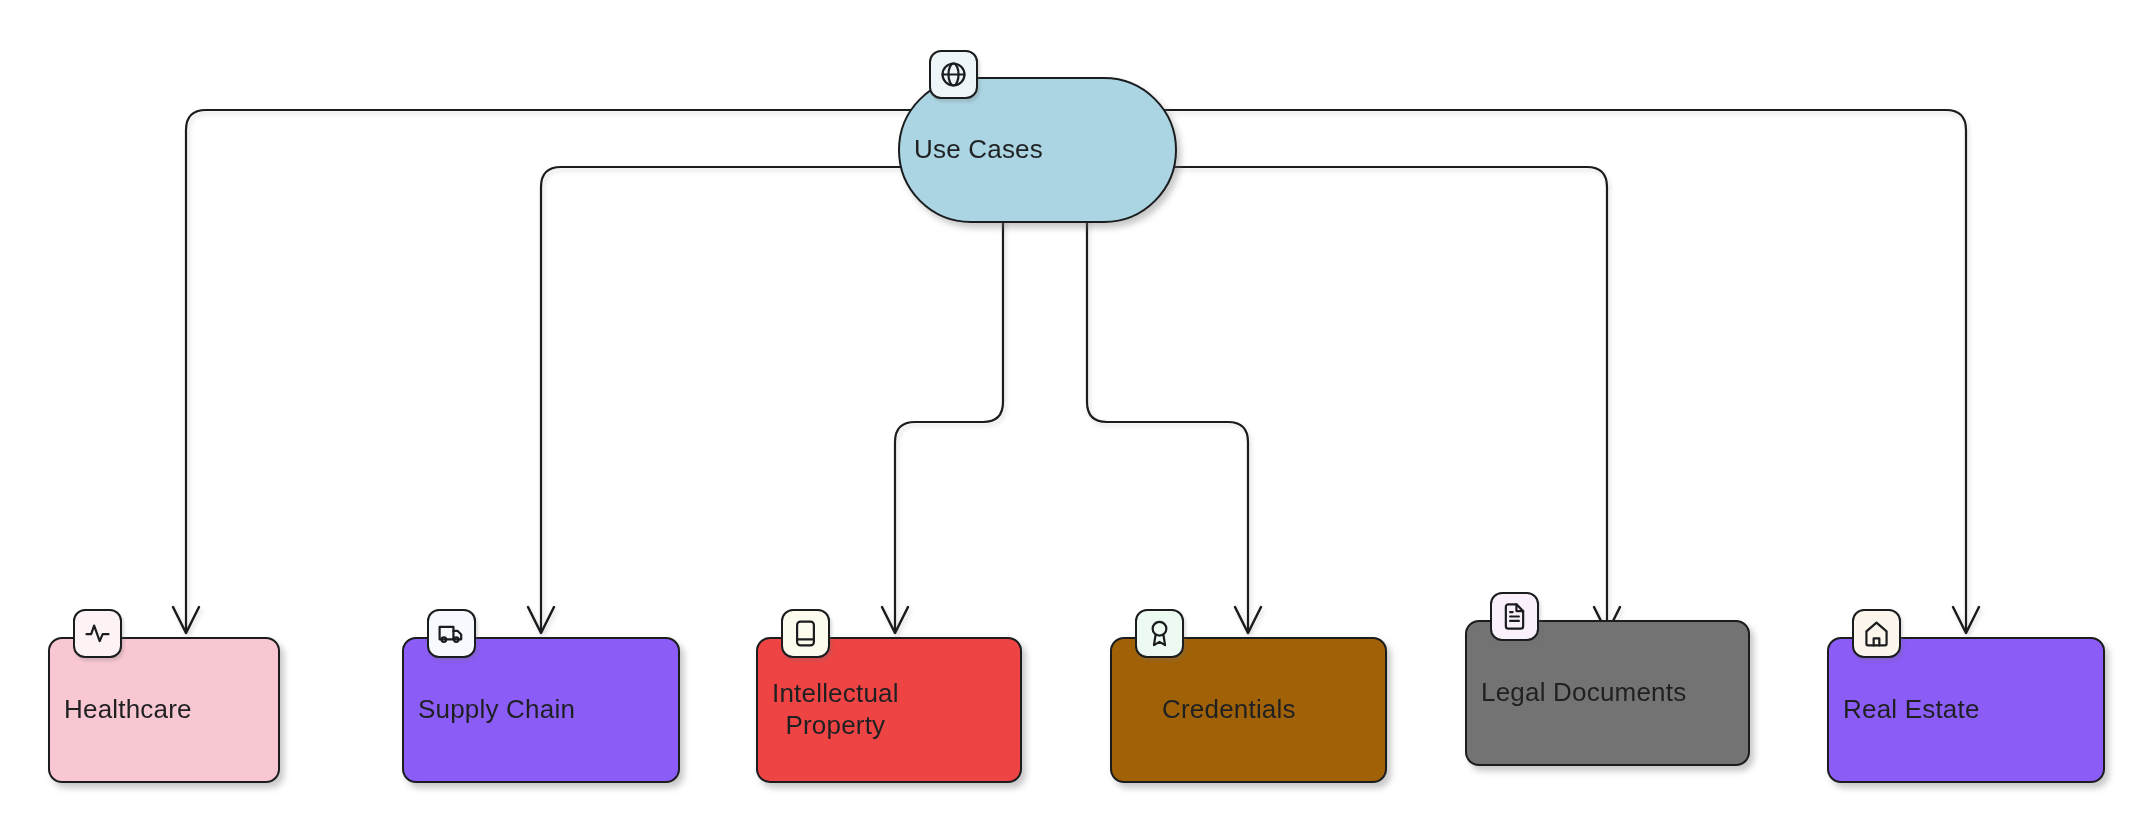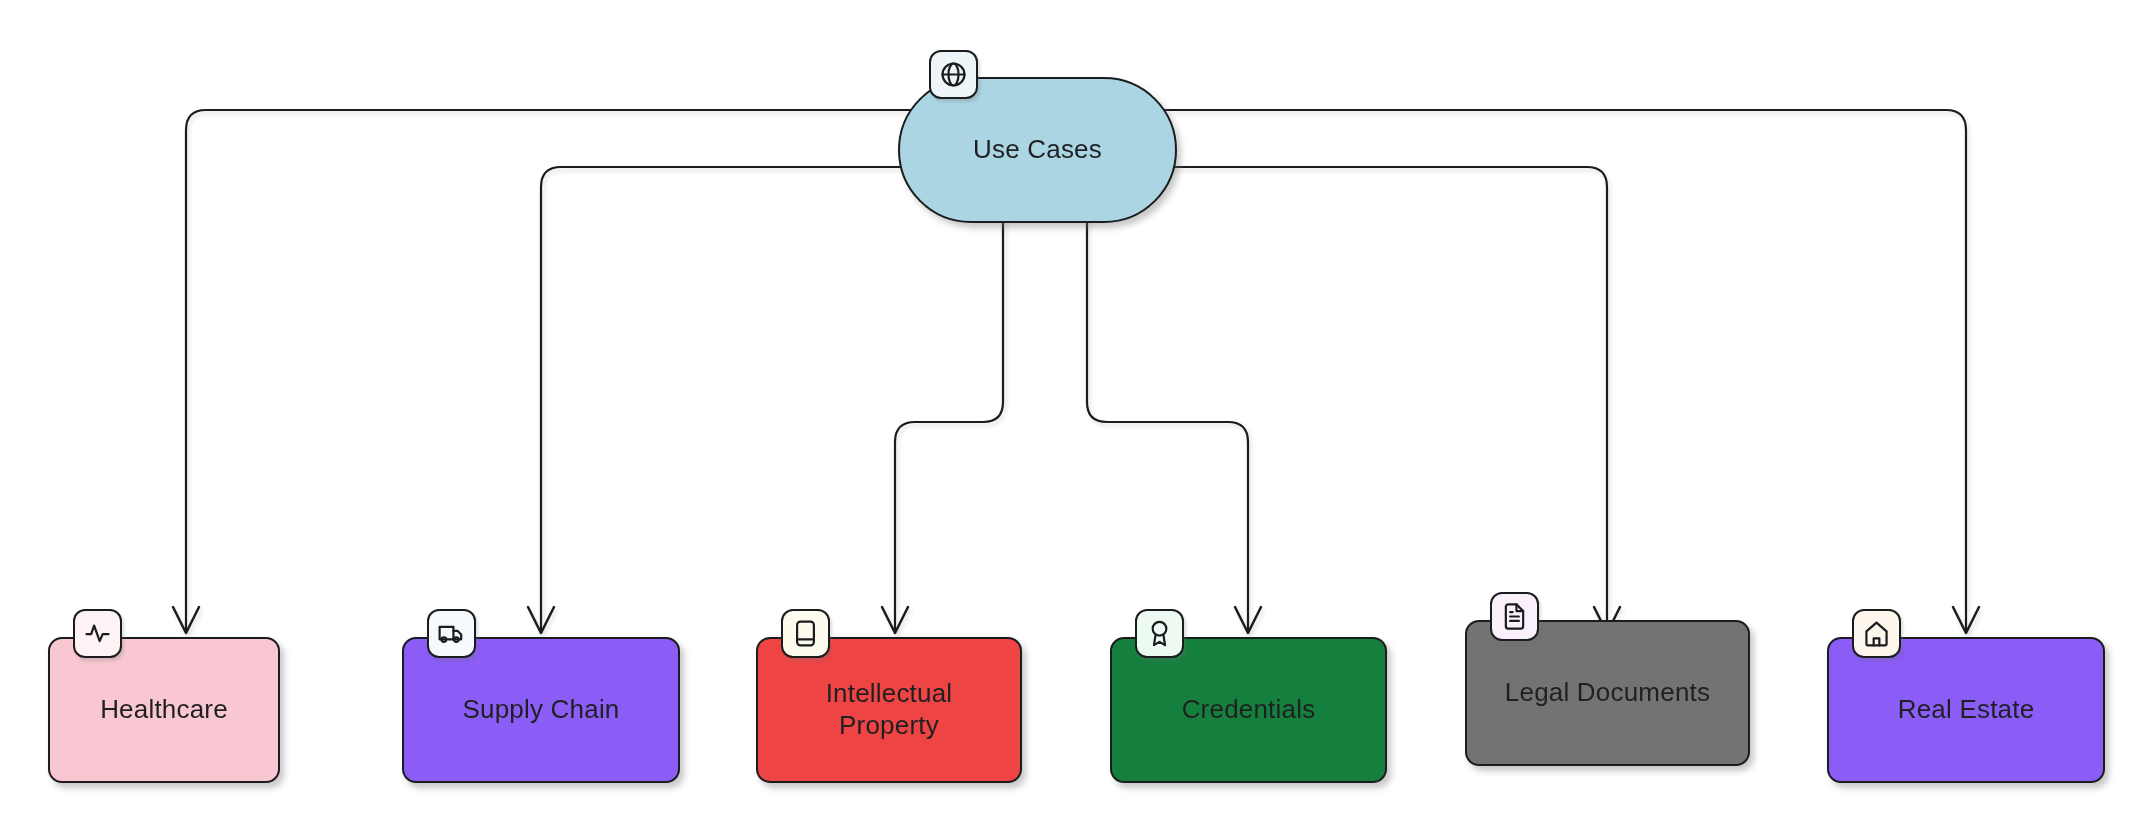--- a/index.html
+++ b/index.html
@@ -31,21 +31,20 @@
     stroke-width:2.5;
     stroke-linecap:round;
     stroke-linejoin:round;
   }
   .node{
     position:absolute;
     border:2.5px solid var(--stroke);
     border-radius:14px;
     display:flex;
     align-items:center;
-    justify-content:center;
     box-shadow:4px 5px 6px rgba(110,110,110,0.38);
     background:#eee;
   }
   .node.root{
     border-radius:73px;
   }
   .node .label{
     font-size:26px;
     line-height:1.22;
     color:var(--text);
@@ -150,21 +149,21 @@
     <div class="badge" style="background-color: rgb(252, 251, 238);">
       <svg viewBox="0 0 24 24">
         <rect x="5.5" y="2.8" width="13" height="18.4" rx="2.6"></rect>
         <path d="M5.8 16.6h12.4"></path>
       </svg>
     </div>
     <span class="label">Intellectual
 Property</span>
   </div>
 
-  <div class="node" style="left: 1110px; top: 637px; width: 277px; height: 146px; background-color: #15803d;">
+  <div class="node" style="left: 1110px; top: 637px; width: 277px; height: 146px; background-color: #a16207; padding-left: 36px;">
     <div class="badge" style="background-color: rgb(237, 250, 242);">
       <svg viewBox="0 0 24 24">
         <circle cx="12" cy="8.3" r="5.3"></circle>
         <path d="M9 12.8 7.7 21l4.3-2.5L16.3 21 15 12.8"></path>
       </svg>
     </div>
     <span class="label">Credentials</span>
   </div>
 
   <div class="node" style="left: 1465px; top: 620px; width: 285px; height: 146px; background-color: #737373;">

